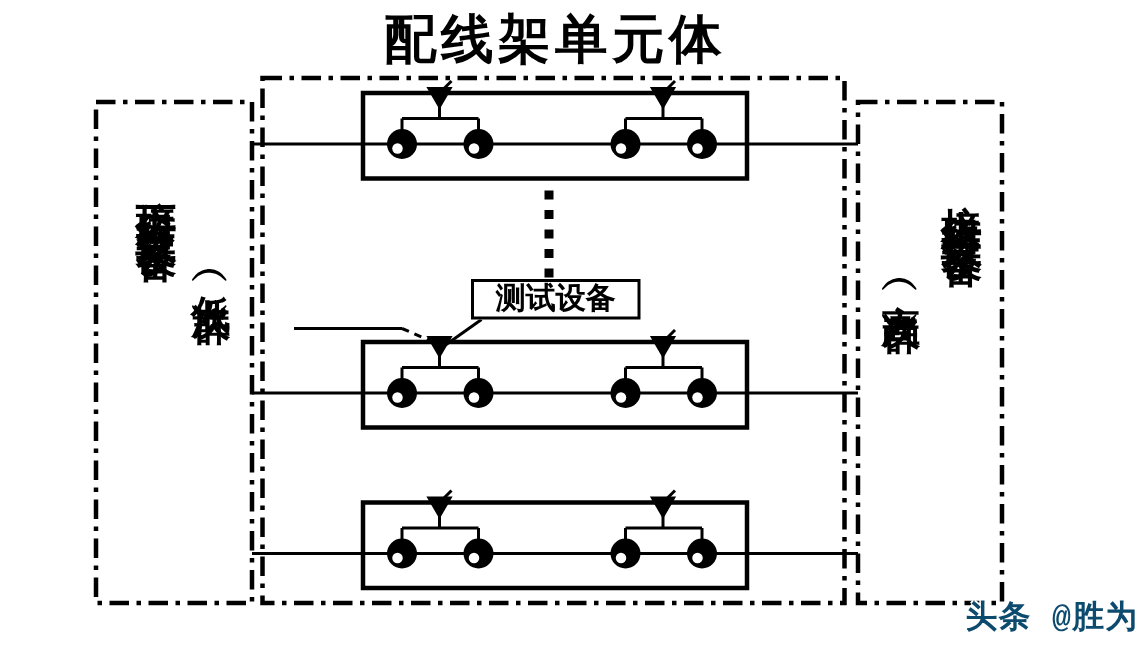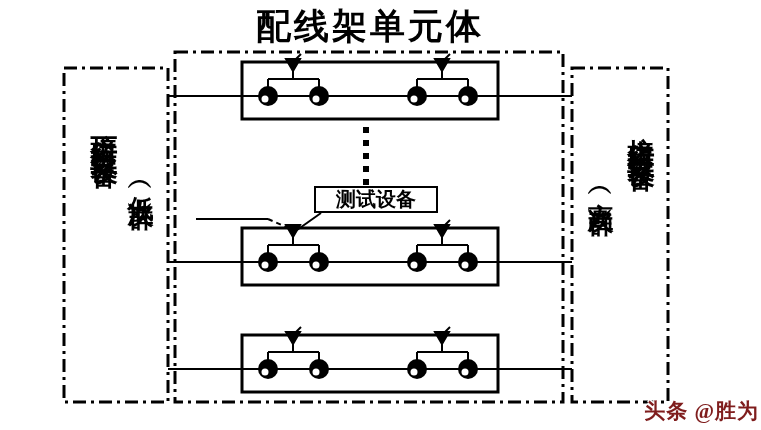--- a/index.html
+++ b/index.html
@@ -14,29 +14,29 @@
   }
   .vtext{
     position:absolute;writing-mode:vertical-rl;text-orientation:mixed;
     font-size:27px;font-weight:bold;letter-spacing:4px;line-height:1;white-space:nowrap;
   }
   .yhead-label{
     position:absolute;left:196px;top:180px;font-size:31px;font-weight:bold;
     letter-spacing:2px;white-space:nowrap;
   }
   .test-label{
-    position:absolute;left:314px;top:186px;width:124px;height:27px;
+    position:absolute;left:314px;top:186px;width:113px;height:27px;
     border:2px solid #000;box-sizing:border-box;text-align:center;
     font-size:20px;font-weight:bold;line-height:23px;background:#fff;white-space:nowrap;
   }
   .watermark{
     position:absolute;right:2px;top:397px;font-size:21px;font-weight:bold;
-    color:#7f1d1d;letter-spacing:1px;white-space:nowrap;
+    color:#0c4a6e;letter-spacing:1px;white-space:nowrap;
     text-shadow:1px 1px 0 #fff,-1px -1px 0 #fff,1px -1px 0 #fff,-1px 1px 0 #fff;
-    font-family:Liberation Serif, serif;
+    font-family:Liberation Mono, monospace;
   }
 </style>
 </head>
 <body>
 
 <div id="stage">
 
   <svg width="761" height="430" viewBox="0 0 761 430">
     <g stroke="#000" fill="none">
 

